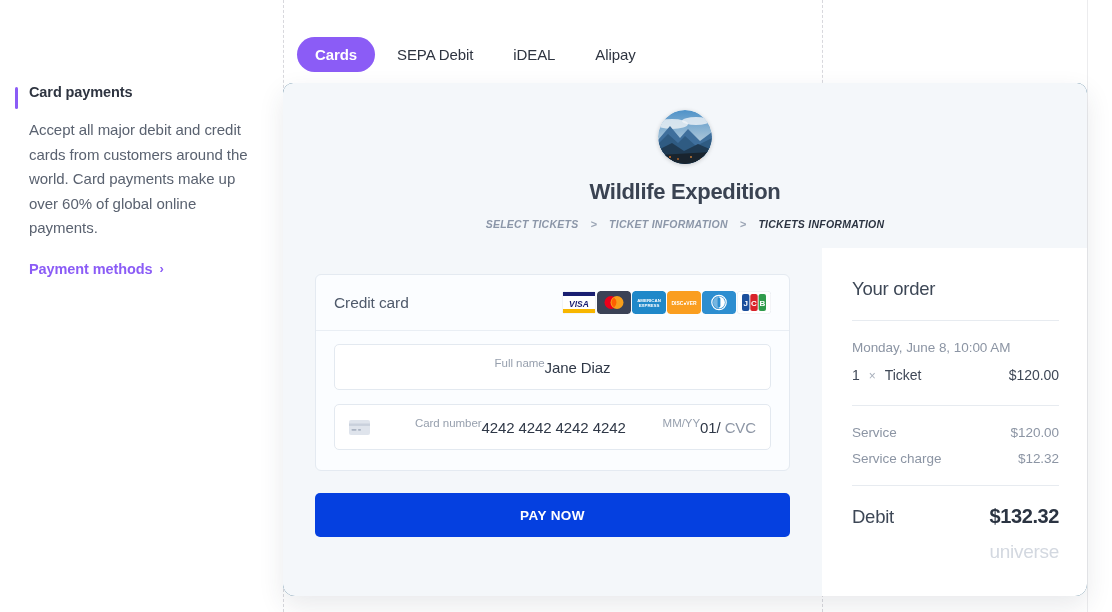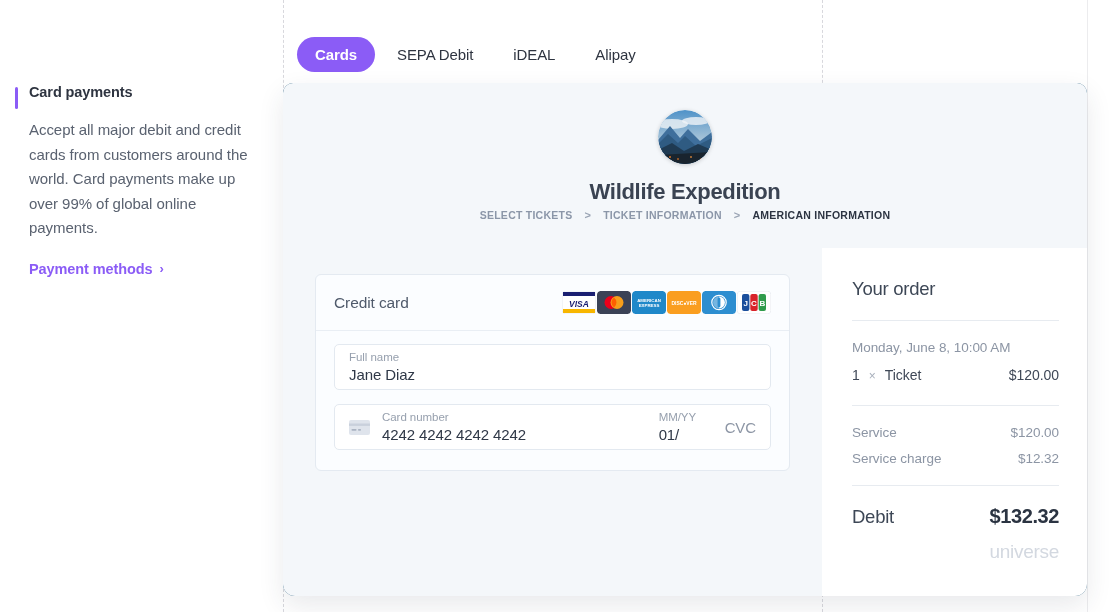--- a/index.html
+++ b/index.html
@@ -41,22 +41,22 @@
   .checkout { position: absolute; left: 283px; top: 83px; width: 804px; height: 513px;
               border-radius: 10px 10px 12px 12px; overflow: hidden; background: #0c4a6e;
               box-shadow: 0 10px 26px rgba(40,50,70,0.10); }
   .co-head { height: 165px; background: #f4f7fa; display: flex; flex-direction: column;
              align-items: center; padding-top: 27px; }
   .avatar { width: 54px; height: 54px; border-radius: 50%; overflow: hidden;
             box-shadow: 0 1px 4px rgba(0,0,0,0.18); }
   .avatar svg { display: block; }
   .event-title { margin-top: 15px; font-size: 22px; font-weight: 700; color: #3a4352;
                  letter-spacing: -0.3px; }
-  .crumbs { margin-top: 4px; display: flex; align-items: center; gap: 12px;
-            font-size: 10.5px; font-weight: 700; letter-spacing: 0.25px; }
+  .crumbs { margin-top: 13px; display: flex; align-items: center; gap: 12px;
+            font-size: 10.5px; font-weight: 700; letter-spacing: 0.25px; font-style: italic; }
   .crumb { color: #8b96a8; cursor: pointer; }
   .crumb.current { color: #2c3442; }
   .crumb-sep { color: #9aa4b4; font-size: 11px; }
 
   .co-body { display: flex; height: 348px; }
   .co-left { width: 539px; background: #f4f7fa; padding: 26px 32px 0 32px; }
   .co-right { width: 265px; background: #ffffff; padding: 30px 28px 0 30px; position: relative; }
 
   
   .cc-panel { background: #fbfdff; border: 1px solid #e4eaf1; border-radius: 6px; }
@@ -68,21 +68,21 @@
            align-items: center; justify-content: center; overflow: hidden; }
   .brand svg { display: block; }
 
   .cc-fields { padding: 13px 18px 20px 18px; }
   .field { background: #ffffff; border: 1px solid #e3e9f0; border-radius: 5px;
            height: 46px; display: flex; align-items: center; padding: 0 14px; }
   .field + .field { margin-top: 14px; }
   .f-label { font-size: 11.5px; color: #97a0ae; line-height: 13px; letter-spacing: -0.05px; }
   .f-value { font-size: 15px; color: #2f3847; line-height: 18px; letter-spacing: -0.1px;
              margin-top: 2px; }
-  .f-stack { display: flex; flex-direction: column; justify-content: center; }
+  .f-stack { display: flex; flex-direction: row; justify-content: center; }
   .card-icon { width: 21px; height: 15px; margin-right: 12px; flex: none; }
   .grow { flex: 1; }
   .exp { width: 66px; justify-content: center; }
   .cvc { font-size: 15px; color: #8d96a5; letter-spacing: -0.1px; }
 
   .paybtn { margin-top: 22px; height: 44px; background: #0540e0; color: #ffffff;
             border: none; border-radius: 5px; width: 100%; font-size: 13.5px;
             font-weight: 700; letter-spacing: 0.4px; cursor: pointer;
             font-family: "Liberation Sans", sans-serif; }
 
@@ -111,21 +111,21 @@
 
 <div class="page">
 
   <div class="guide g1"></div>
   <div class="guide g2"></div>
   <div class="guide g3"></div>
 
   <div class="side">
     <div class="side-accent"></div>
     <div class="side-title">Card payments</div>
-    <div class="side-body">Accept all major debit and credit cards from customers around the world. Card payments make up over 99% of global online payments.</div>
+    <div class="side-body">Accept all major debit and credit cards from customers around the world. Card payments make up over 60% of global online payments.</div>
     <div class="side-link">
       <span>Payment methods</span>
       <span class="chev">›</span>
     </div>
   </div>
 
   <div class="tabs">
     <div class="tab active">Cards</div>
     <div class="tab">SEPA Debit</div>
     <div class="tab">iDEAL</div>
@@ -161,21 +161,21 @@
             <circle cx="43" cy="49" r="1" fill="#c4651f" opacity=".8"></circle>
           </g>
         </svg>
       </div>
       <div class="event-title">Wildlife Expedition</div>
       <div class="crumbs">
         <span class="crumb">SELECT TICKETS</span>
         <span class="crumb-sep">&gt;</span>
         <span class="crumb">TICKET INFORMATION</span>
         <span class="crumb-sep">&gt;</span>
-        <span class="crumb current">AMERICAN INFORMATION</span>
+        <span class="crumb current">TICKETS INFORMATION</span>
       </div>
     </div>
 
     <div class="co-body">
 
       <div class="co-left">
         <div class="cc-panel">
           <div class="cc-head">
             <div class="cc-label">Credit card</div>
             <div class="brands">
@@ -263,20 +263,21 @@
               <div class="f-stack exp">
                 <div class="f-label">MM/YY</div>
                 <div class="f-value">01/</div>
               </div>
               <div class="cvc">CVC</div>
             </div>
 
           </div>
         </div>
 
+        <button class="paybtn">PAY NOW</button>
       </div>
 
       <div class="co-right">
         <div class="order-title">Your order</div>
         <div class="rule"></div>
         <div class="order-date">Monday, June 8, 10:00 AM</div>
 
         <div class="order-line">
           <span class="qty">1</span>
           <span class="times">×</span>

